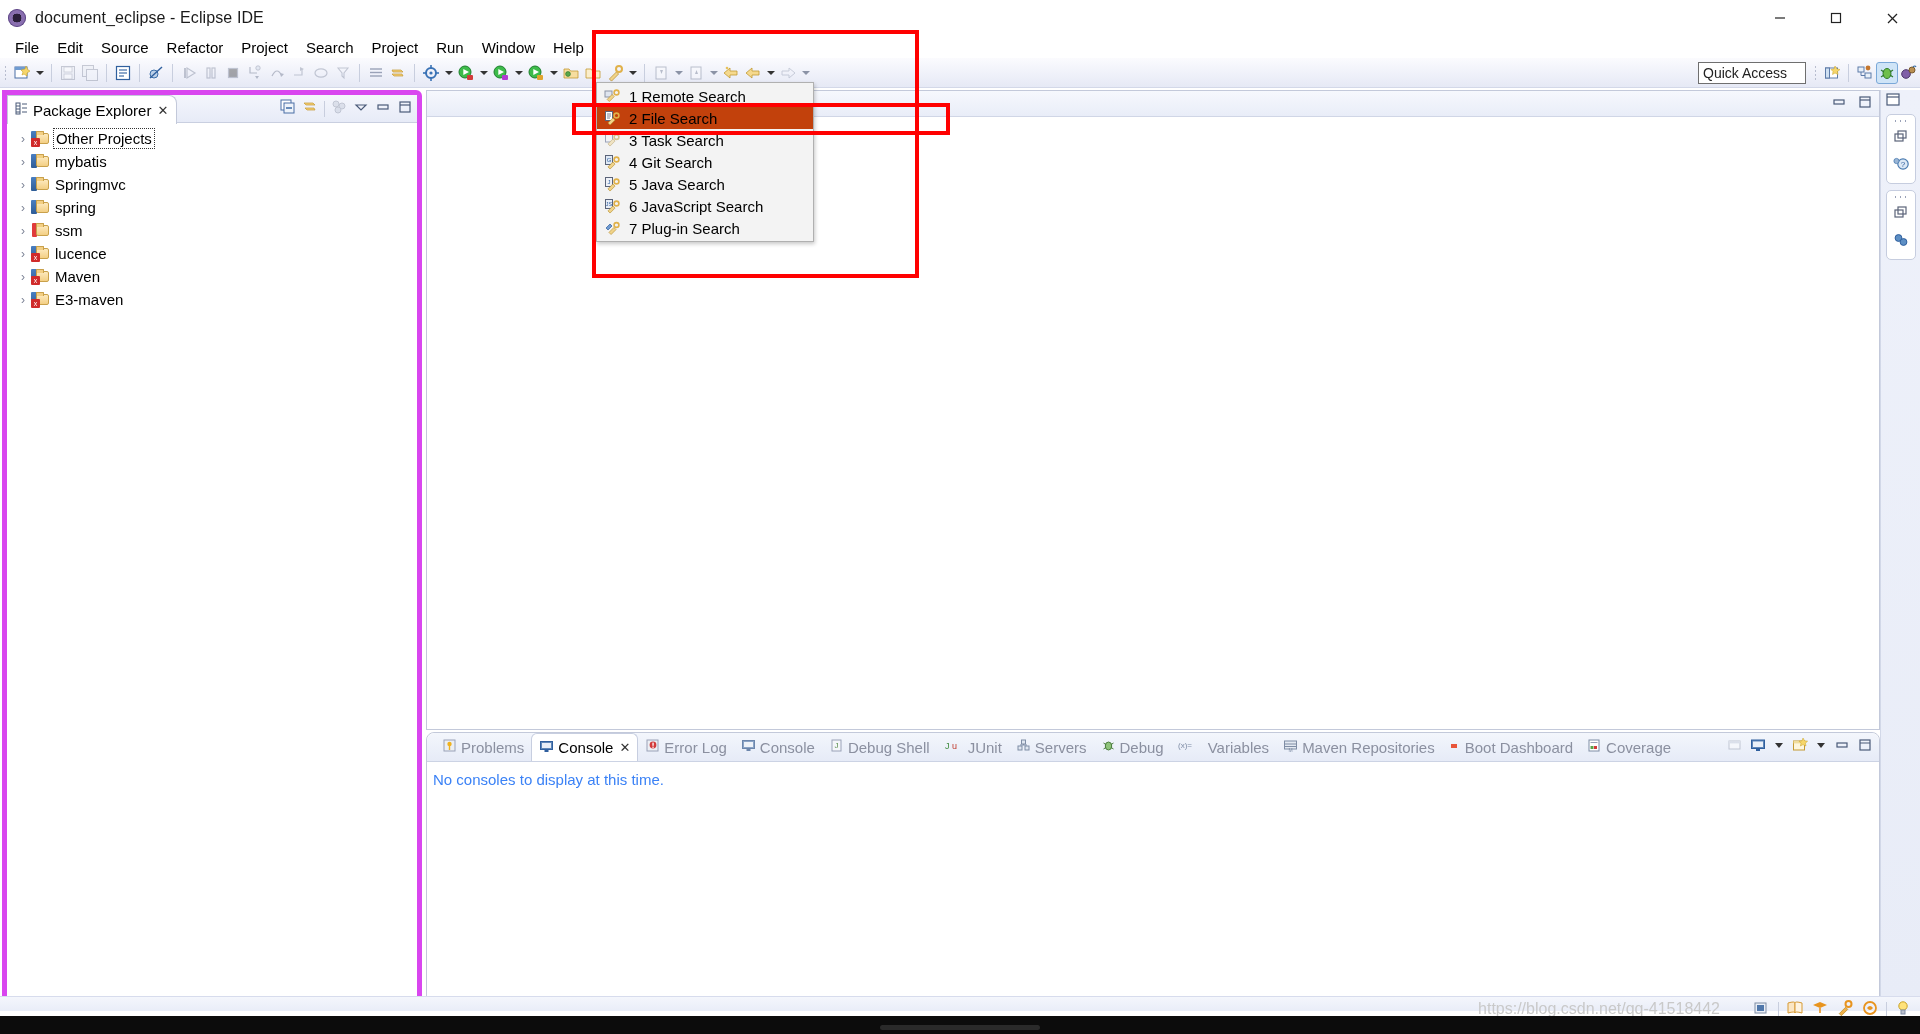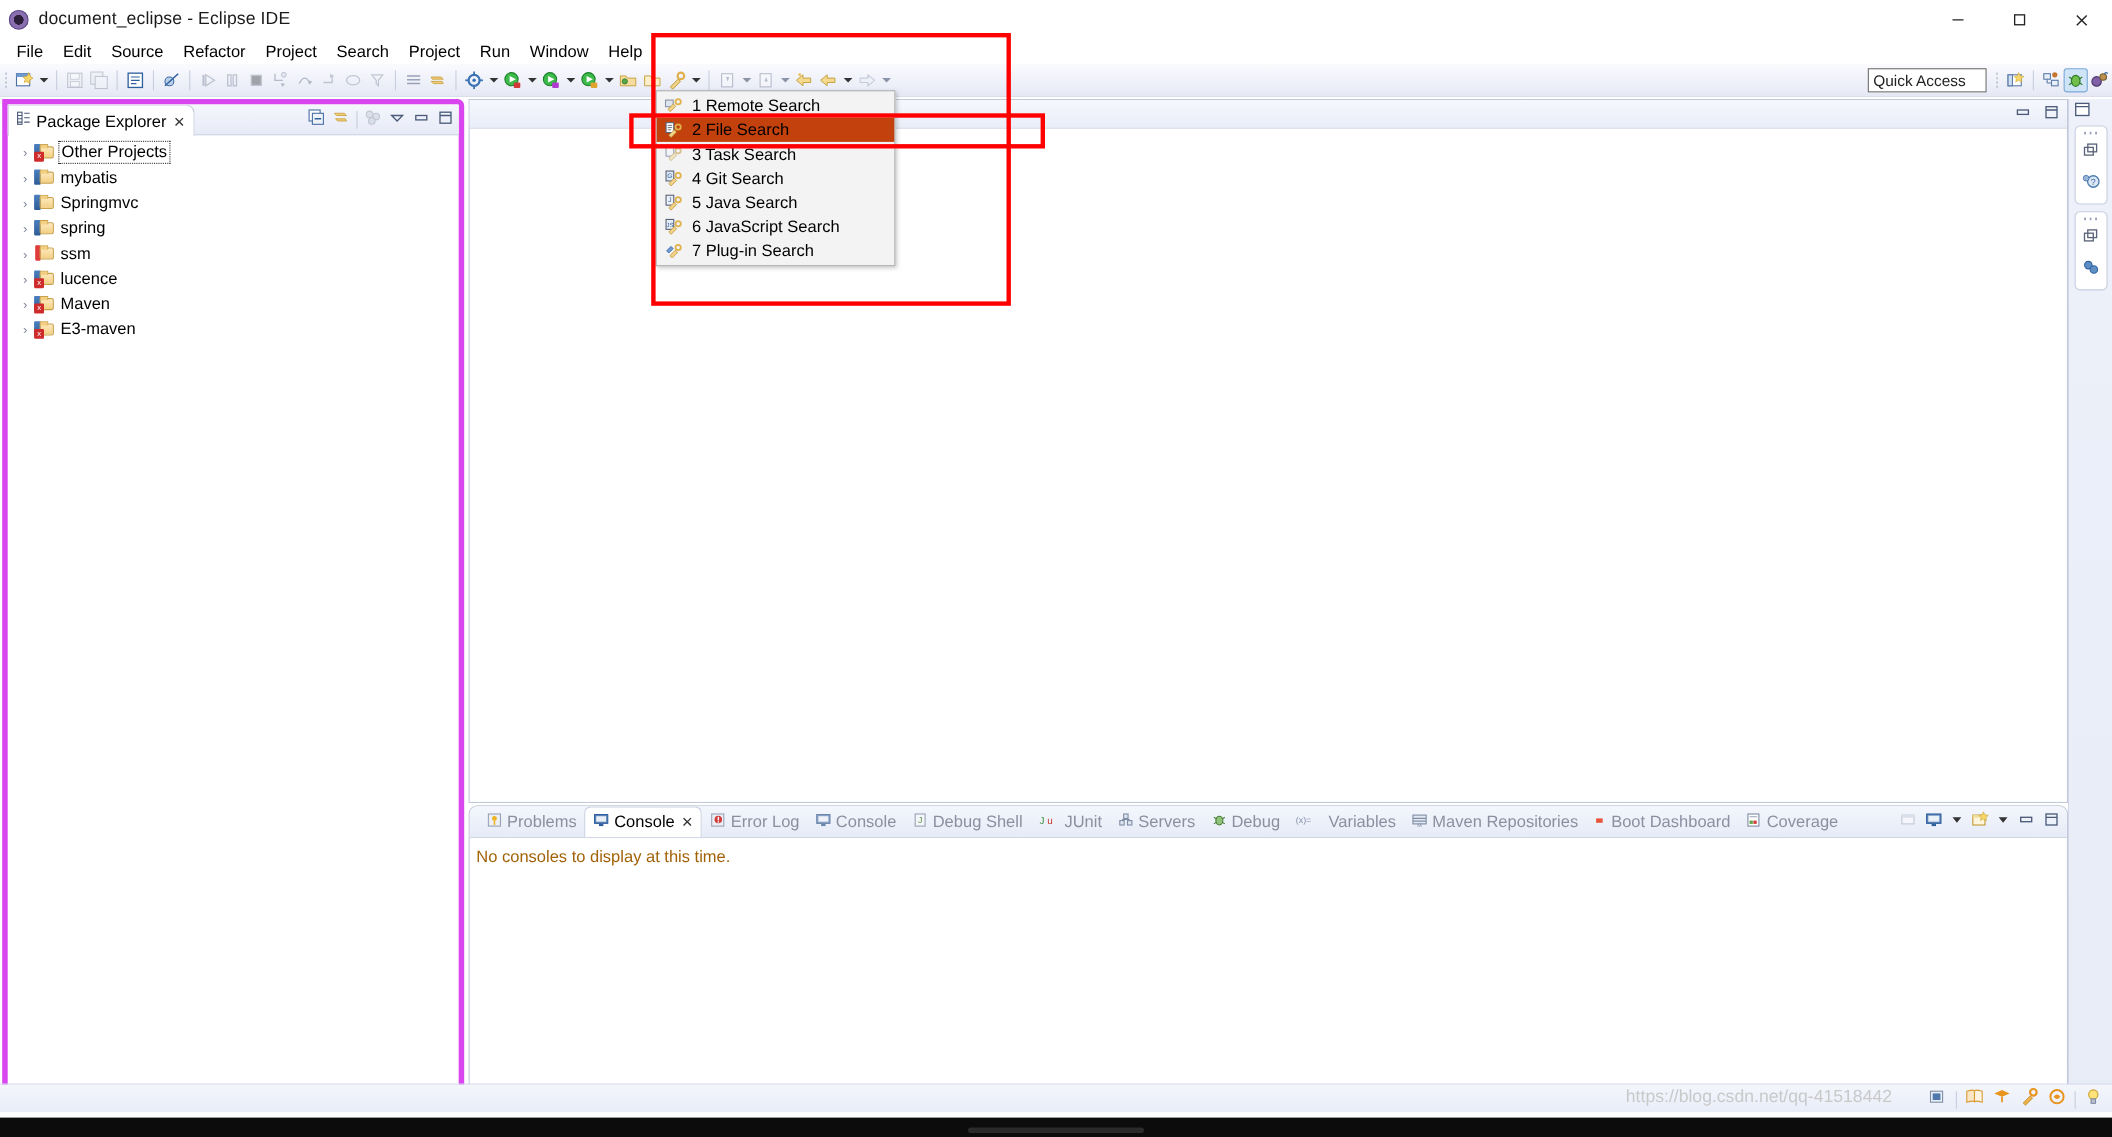--- a/index.html
+++ b/index.html
@@ -179,21 +179,21 @@
   }
   .btab.active {
     background: #ffffff; color: #000;
     border: 1px solid #c7cee0; border-bottom: none;
     border-radius: 6px 6px 0 0; height: 29px;
   }
   .btab .ti { margin-right: 4px; display: inline-block; }
   #bottom-tools {
     position: absolute; right: 6px; top: 4px; display: flex; align-items: center; gap: 7px;
   }
-  #console-body { padding: 9px 6px 0 6px; font-size: 15px; color: #a16207; }
+  #console-body { padding: 9px 6px 0 6px; font-size: 15px; color: #3b82f6; }
 
   
   #right-rail {
     position: absolute; right: 0; top: 90px; width: 40px; height: 913px;
     background: linear-gradient(to bottom, #eef1fa, #e8ecf7);
     border-left: 1px solid #d2d8e8;
   }
   .rail-group {
     margin: 6px auto; width: 30px;
     background: #ffffff; border: 1px solid #c6cddf; border-radius: 5px;
@@ -203,21 +203,21 @@
     width: 16px; height: 4px;
     background-image: radial-gradient(circle, #9aa2b8 0.9px, transparent 1.1px);
     background-size: 5px 4px;
   }
   #rail-top-btn {
     position: absolute; left: 4px; top: 2px; width: 18px; height: 16px;
   }
 
   
   #statusbar {
-    position: absolute; left: 0; bottom: 23px; width: 1920px; height: 26px;
+    position: absolute; left: 0; bottom: 23px; width: 1920px; height: 15px;
     background: linear-gradient(to bottom, #f4f6fc, #e9edf8);
     border-top: 1px solid #d7dced;
     display: flex; align-items: center;
   }
   #watermark {
     position: absolute; right: 200px; top: 3px;
     font-size: 16px; color: #c9c9c9; white-space: nowrap;
   }
   #status-icons {
     position: absolute; right: 8px; top: 2px;

